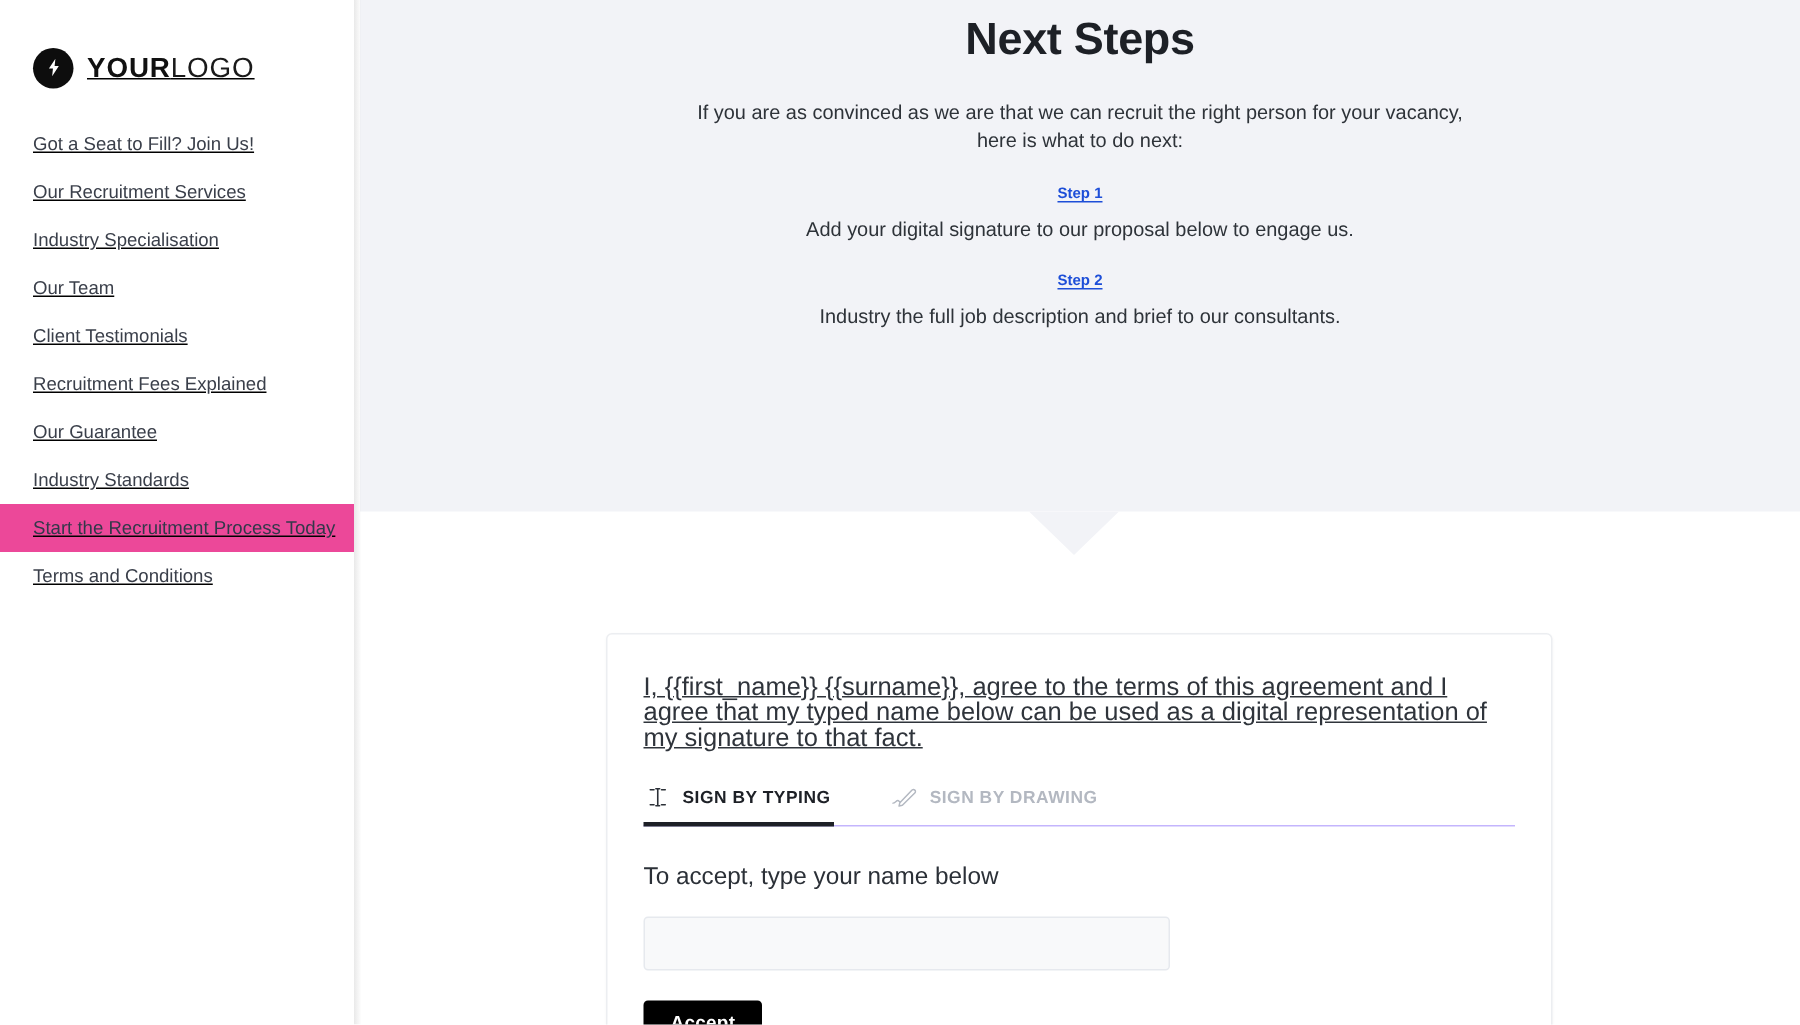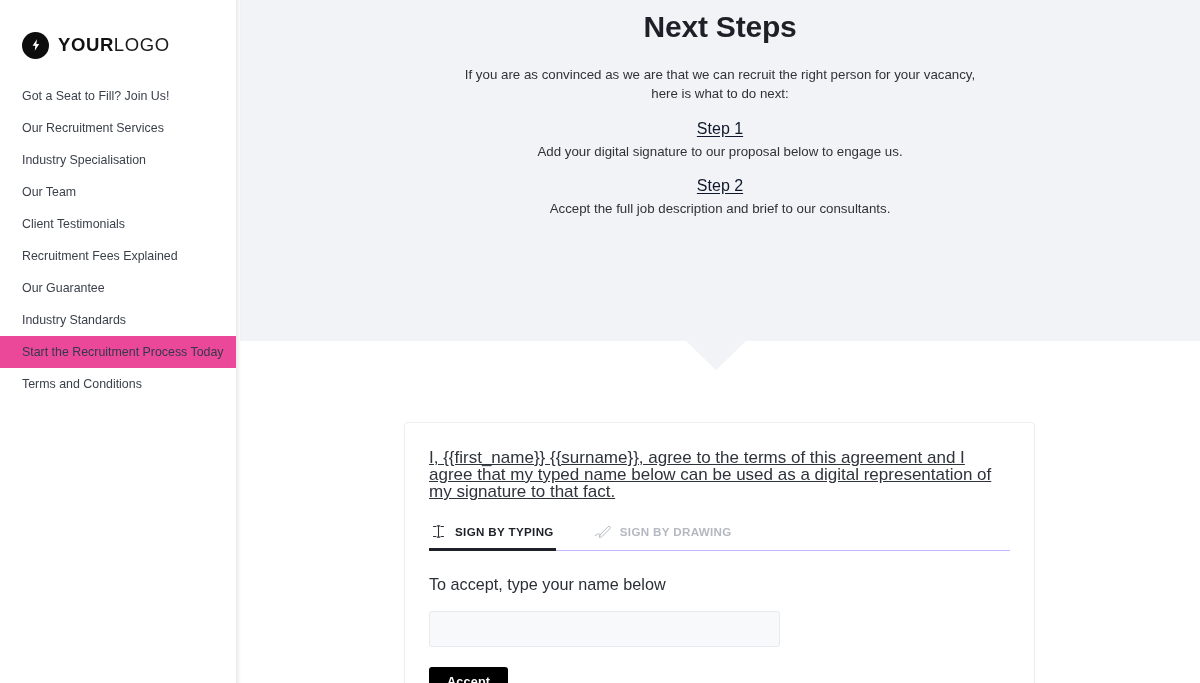--- a/index.html
+++ b/index.html
@@ -21,20 +21,21 @@
   }
 
   
   #sidebar {
     position: absolute;
     left: 0; top: 0;
     width: 236px;
     height: 494px;
     background: #ffffff;
     z-index: 3;
+    text-decoration: underline;
   }
   .logo-wrap {
     display: flex;
     align-items: center;
     gap: 9px;
     padding: 28px 0 0 22px;
     height: 62px;
   }
   .logo-mark {
     width: 27px; height: 27px;
@@ -130,23 +131,23 @@
     padding-top: 18px;
     text-align: center;
     font-size: 13.3px;
     line-height: 19px;
     color: #2e3339;
   }
   .steps { padding-top: 16px; }
   .step-block { text-align: center; }
   .step-label {
     display: inline-block;
-    font-size: 16px;
-    font-weight: 400;
-    color: #0f172a;
+    font-size: 10px;
+    font-weight: 700;
+    color: #1d4ed8;
     text-decoration: underline;
     text-underline-offset: 2px;
     line-height: 19px;
   }
   .step-desc {
     margin: 0;
     padding-top: 4px;
     font-size: 13.3px;
     line-height: 19px;
     color: #2e3339;
@@ -292,21 +293,21 @@
 
         <div class="steps">
 
           <div class="step-block">
             <span class="step-label">Step 1</span>
             <p class="step-desc">Add your digital signature to our proposal below to engage us.</p>
           </div>
 
           <div class="step-block">
             <span class="step-label">Step 2</span>
-            <p class="step-desc">Accept the full job description and brief to our consultants.</p>
+            <p class="step-desc">Industry the full job description and brief to our consultants.</p>
           </div>
 
 
         </div>
       </div>
     </section>
 
     <svg id="hero-arrow" viewBox="0 0 960 30" preserveAspectRatio="none">
       <polygon points="450,0 510,0 480,29" fill="#f2f3f7"></polygon>
     </svg>

